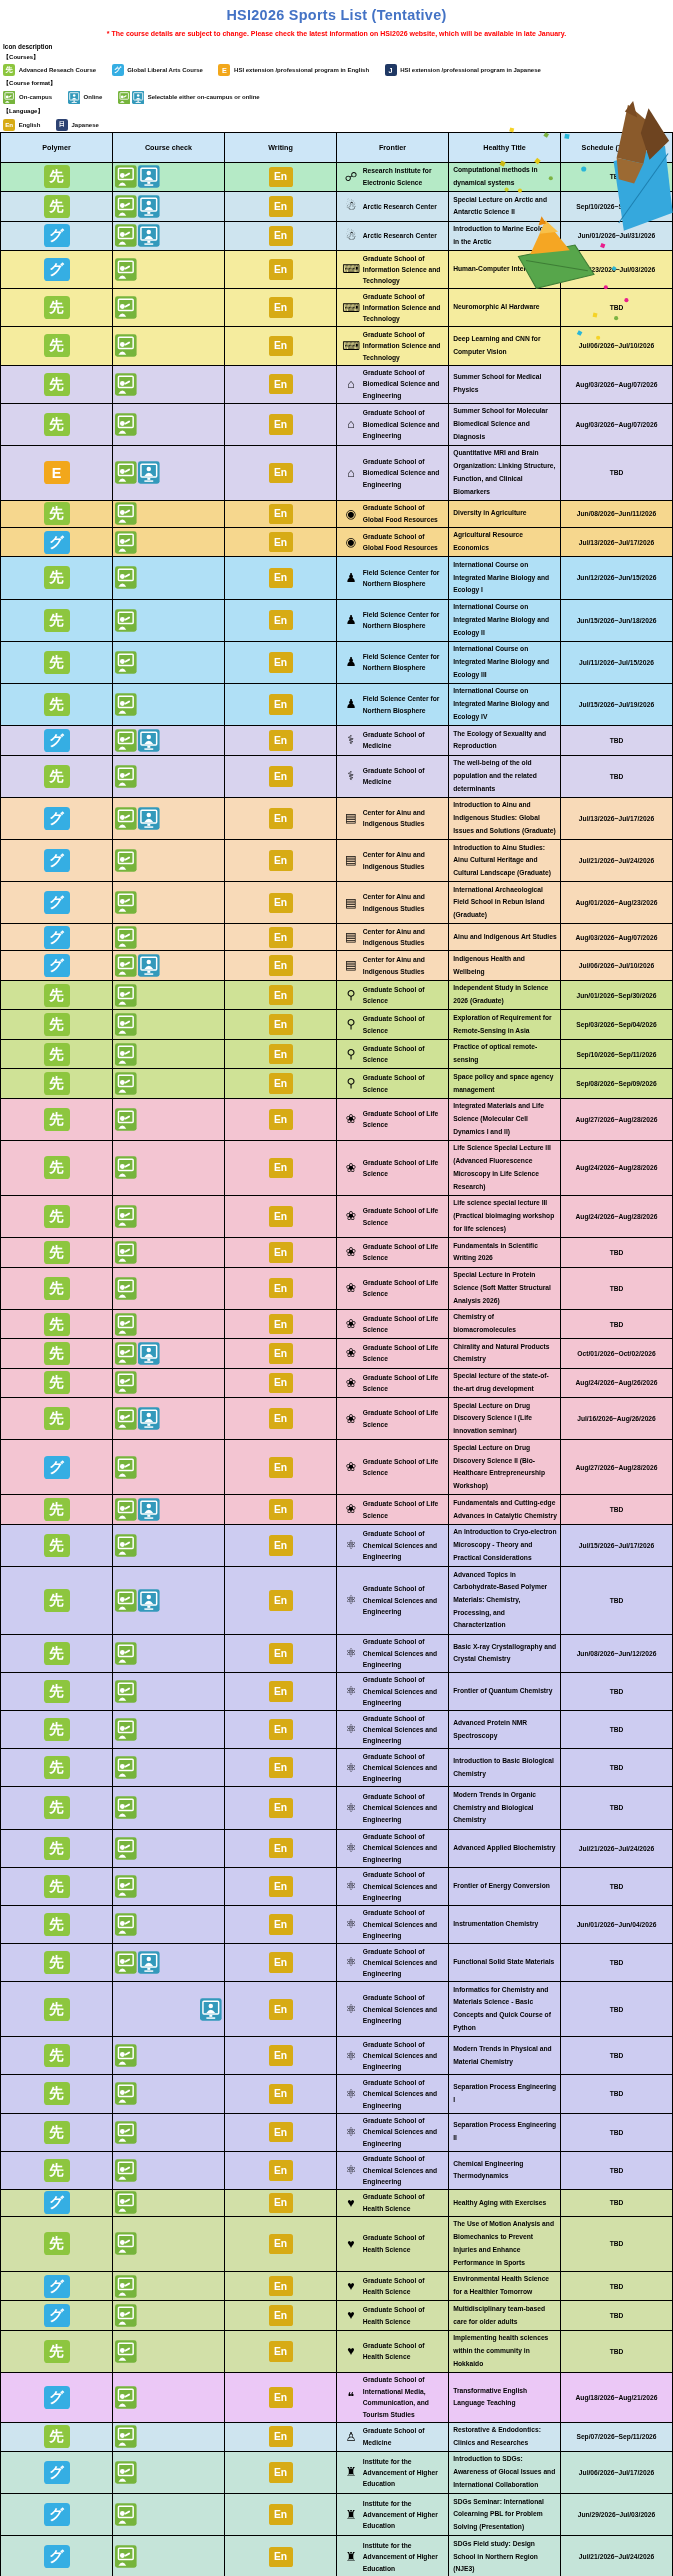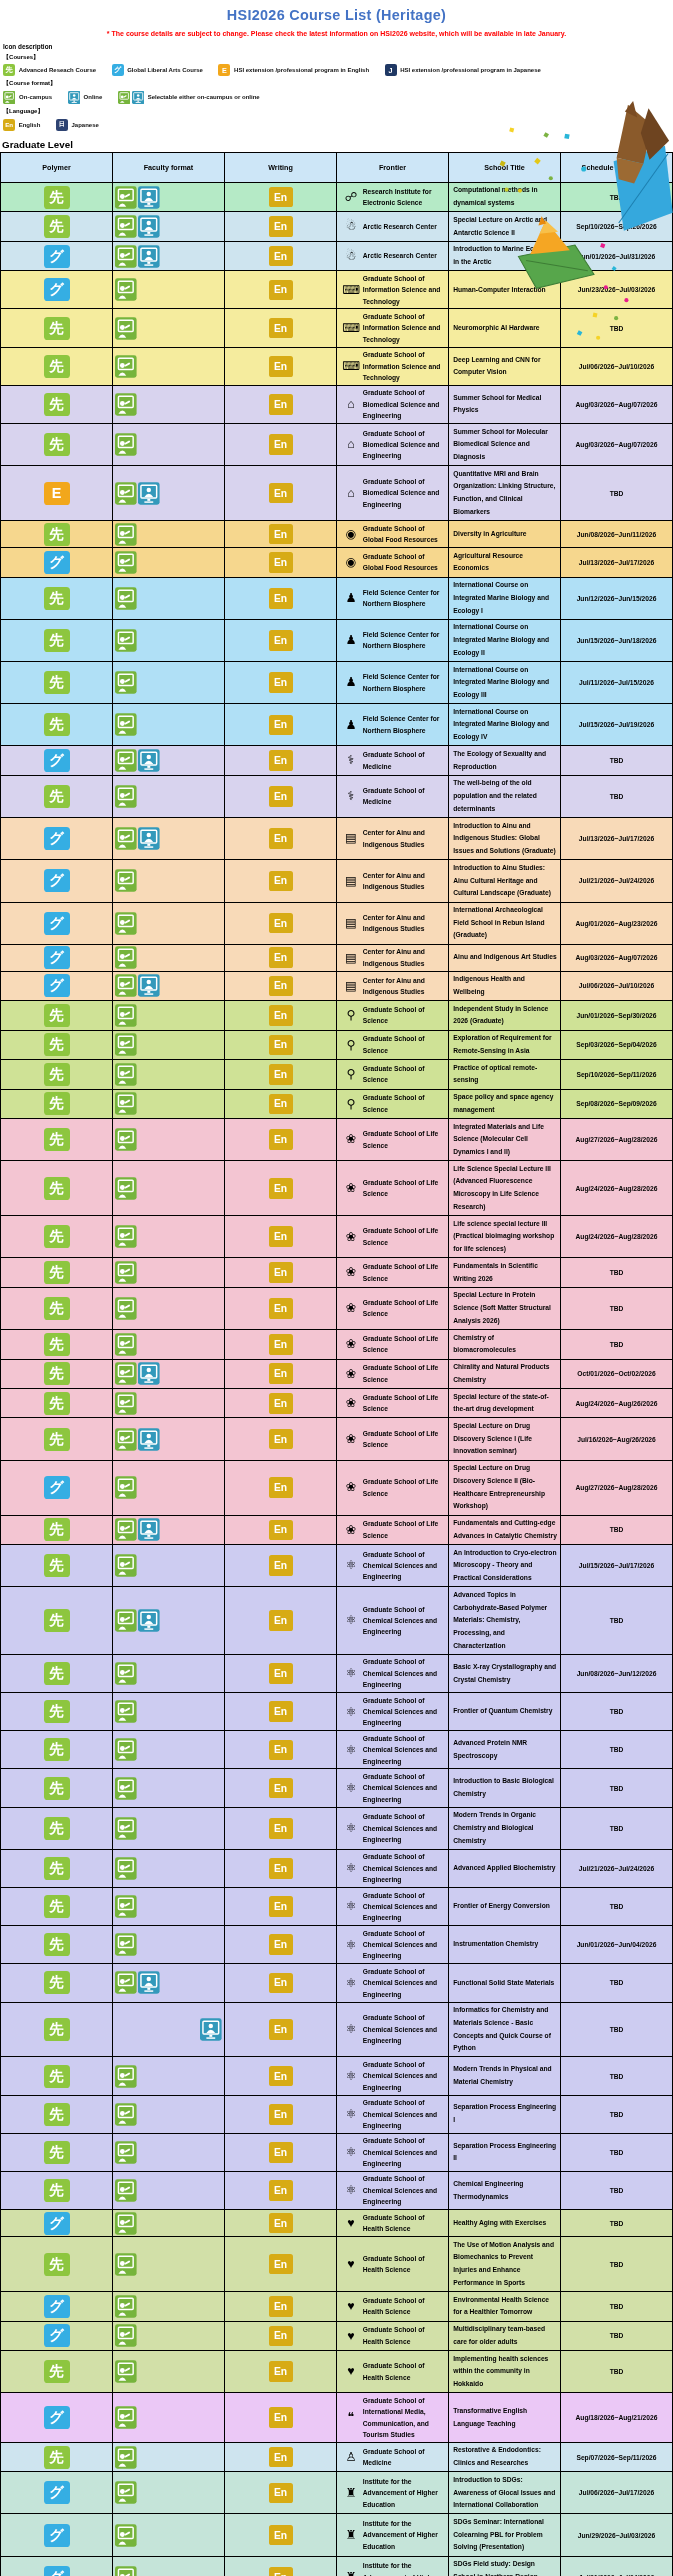--- a/index.html
+++ b/index.html
@@ -92,21 +92,21 @@
       <rect x="228" y="330" width="7" height="7" fill="#29b6d8" transform="rotate(35 231 333)"></rect>
       <circle cx="215" cy="370" r="4" fill="#e91e8c"></circle>
       <rect x="190" y="420" width="8" height="8" fill="#f5d327" transform="rotate(12 194 424)"></rect>
       <circle cx="235" cy="430" r="4" fill="#7cb342"></circle>
       <circle cx="255" cy="395" r="4" fill="#e91e8c"></circle>
       <rect x="160" y="455" width="8" height="8" fill="#29b6d8" transform="rotate(28 164 459)"></rect>
       <circle cx="200" cy="468" r="4" fill="#f5d327"></circle>
     </g>
   </svg>
 
-  <h1 class="page-title">HSI2026 Course List (Heritage)</h1>
+  <h1 class="page-title">HSI2026 Sports List (Tentative)</h1>
   <div class="notice">* The course details are subject to change. Please check the latest information on HSI2026 website, which will be available in late January.</div>
   <div class="icon-desc-label">Icon description</div>
 
   <div id="legend-groups">
       <div class="legend-group">
         <div class="legend-group-label">【Courses】</div>
         <div class="legend-items">
           <span class="legend-item">
             <span class="cbadge " style="background:#8dc63f">先</span>
             <span class="txt">Advanced Reseach Course</span>
@@ -179,30 +179,29 @@
             <span class="txt">English</span>
           </span>
           <span class="legend-item">
             <span class="lbadge " style="background:#2e4372">日</span>
             <span class="txt">Japanese</span>
           </span>
         </div>
       </div>
     </div>
 
-  <div class="grad-level">Graduate Level</div>
 
   <table class="course-table">
     <thead>
       <tr id="head-row">
           <th>Polymer</th>
-          <th>Faculty format</th>
+          <th>Course check</th>
           <th>Writing</th>
           <th>Frontier</th>
-          <th>School Title</th>
+          <th>Healthy Title</th>
           <th>Schedule (Tentative)</th>
         </tr>
     </thead>
     <tbody id="table-body">
         <tr>
           <td class="c-course" style="background: rgb(181, 234, 198);"><span class="cbadge cell-badge" style="background:#8dc63f">先</span></td>
           <td class="c-format" style="background: rgb(181, 234, 198);">
             <span class="fmt-wrap" style="justify-content:flex-start">
               <svg class="fic" viewBox="0 0 44 46">
                 <rect width="44" height="46" rx="5" fill="#76b43c"></rect>

